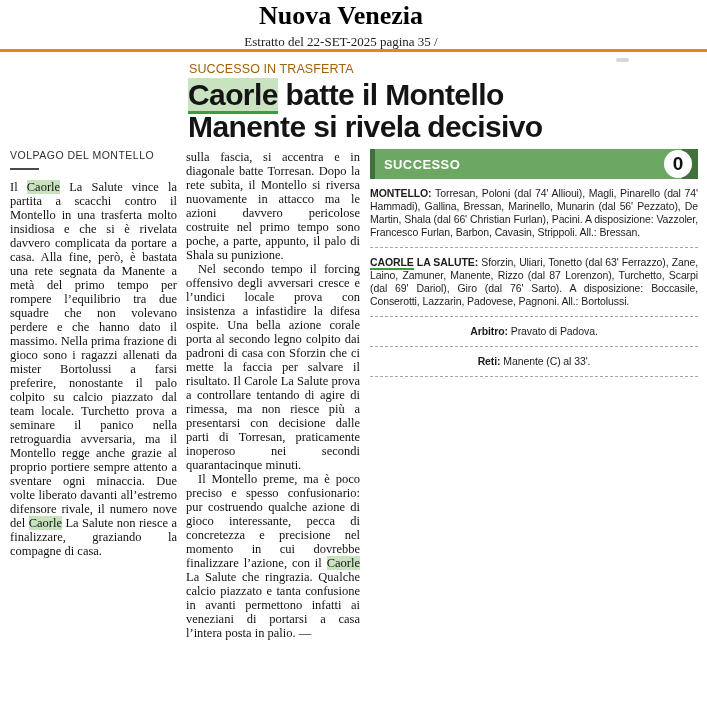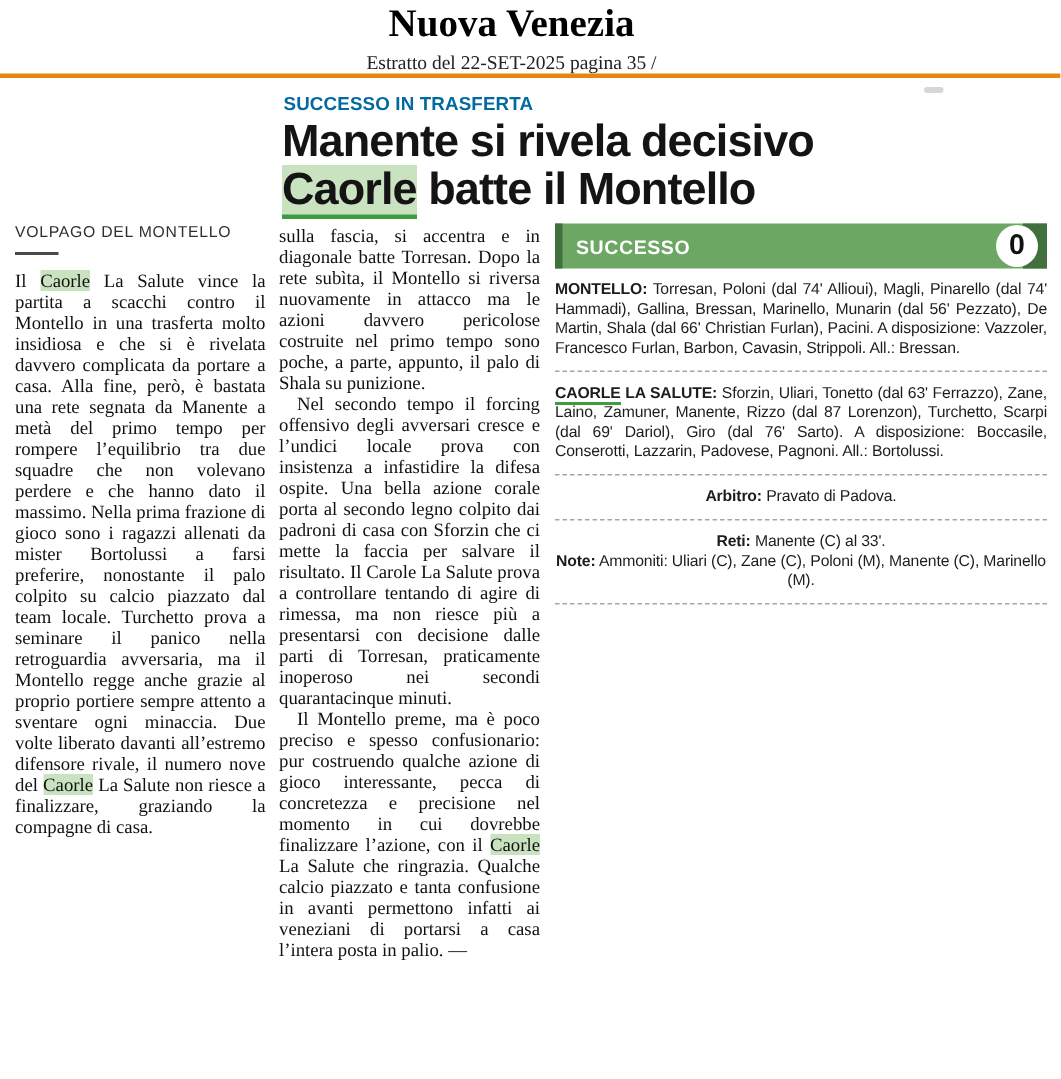--- a/index.html
+++ b/index.html
@@ -17,21 +17,21 @@
     width:707px;height:719px;position:relative;background:#ffffff;
     font-family:"Liberation Serif",serif;color:#111;overflow:hidden;
   }
   
   .masthead{position:absolute;top:2px;left:0;width:682px;text-align:center;}
   .masthead-title{font-family:"Liberation Serif",serif;font-weight:bold;font-size:26px;line-height:28px;margin:0;color:#000;}
   .extract-line{font-family:"Liberation Serif",serif;font-size:13px;margin-top:4px;color:#222;}
   .orange-rule{position:absolute;top:49px;left:0;width:707px;height:3px;background:var(--accent-orange);}
   .page-artifact{position:absolute;top:58px;left:616px;width:13px;height:4px;border-radius:2px;background:#c6c6c6;opacity:.7;}
   
-  .kicker{position:absolute;top:62px;left:189px;font-family:"Liberation Sans",sans-serif;font-weight:bold;font-size:12.5px;letter-spacing:.1px;color:#0369a1;}
+  .kicker{position:absolute;top:62px;left:189px;font-family:"Liberation Sans",sans-serif;font-weight:normal;font-size:12.5px;letter-spacing:.1px;color:#a16207;}
   .headline{position:absolute;top:79px;left:188px;width:430px;font-family:"Liberation Sans",sans-serif;font-weight:bold;font-size:30px;line-height:32px;letter-spacing:-.6px;color:#141414;}
   
   .col-left{position:absolute;top:149px;left:10px;width:167px;}
   .location{font-family:"Liberation Sans",sans-serif;font-size:10.5px;letter-spacing:.5px;color:#2e2e2e;}
   .location-rule{width:29px;height:2px;background:#4a4a4a;margin:7px 0 10px 0;}
   .col-mid{position:absolute;top:150px;left:186px;width:174px;}
   .body-text p{margin:0;font-size:12.5px;line-height:14px;text-align:justify;hyphens:auto;-webkit-hyphens:auto;}
   .body-text p.ind{text-indent:12px;}
   
   .seg-h{background:var(--highlight-green);}
@@ -61,22 +61,22 @@
 
 <div class="masthead">
   <h1 class="masthead-title">Nuova Venezia</h1>
   <div class="extract-line">Estratto del 22-SET-2025  pagina 35 /</div>
 </div>
 <div class="orange-rule"></div>
 <div class="page-artifact"></div>
 
 <div class="kicker">SUCCESSO IN TRASFERTA</div>
 <div class="headline">
+  <div><span class="seg-hu">Caorle</span> batte il Montello</div>
   <div>Manente si rivela decisivo</div>
-  <div><span class="seg-hu">Caorle</span> batte il Montello</div>
 </div>
 
 <div class="col-left body-text">
   <div class="location">VOLPAGO DEL MONTELLO</div>
   <div class="location-rule"></div>
   <p>Il <span class="seg-h">Caorle</span> La Salute vince la partita a scacchi contro il Montello in una trasferta molto insidiosa e che si è rivelata davvero complicata da portare a casa. Alla fine, però, è bastata una rete segnata da Manente a metà del primo tempo per rompere l’equilibrio tra due squadre che non volevano perdere e che hanno dato il massimo. Nella prima frazione di gioco sono i ragazzi allenati da mister Bortolussi a farsi preferire, nonostante il palo colpito su calcio piazzato dal team locale. Turchetto prova a seminare il panico nella retroguardia avversaria, ma il Montello regge anche grazie al proprio portiere sempre attento a sventare ogni minaccia. Due volte liberato davanti all’estremo difensore rivale, il numero nove del <span class="seg-h">Caorle</span> La Salute non riesce a finalizzare, graziando la compagne di casa.</p>
 </div>
 
 <div class="col-mid body-text">
   <p>sulla fascia, si accentra e in diagonale batte Torresan. Dopo la rete subìta, il Montello si riversa nuovamente in attacco ma le azioni davvero pericolose costruite nel primo tempo sono poche, a parte, appunto, il palo di Shala su punizione.</p>
@@ -92,15 +92,14 @@
     <span class="score-badge">0</span>
   </div>
 
   <p class="panel-text lineup-montello"><span class="seg-b">MONTELLO:</span> Torresan, Poloni (dal 74' Allioui), Magli, Pinarello (dal 74' Hammadi), Gallina, Bressan, Marinello, Munarin (dal 56' Pezzato), De Martin, Shala (dal 66' Christian Furlan), Pacini. A disposizione: Vazzoler, Francesco Furlan, Barbon, Cavasin, Strippoli. All.: Bressan.</p>
   <hr class="dashed">
   <p class="panel-text"><span class="seg-bu">CAORLE</span><span class="seg-b"> LA SALUTE:</span> Sforzin, Uliari, Tonetto (dal 63' Ferrazzo), Zane, Laino, Zamuner, Manente, Rizzo (dal 87 Lorenzon), Turchetto, Scarpi (dal 69' Dariol), Giro (dal 76' Sarto). A disposizione: Boccasile, Conserotti, Lazzarin, Padovese, Pagnoni. All.: Bortolussi.</p>
   <hr class="dashed">
   <p class="panel-text single-line"><span class="seg-b">Arbitro:</span> Pravato di Padova.</p>
   <hr class="dashed">
   <p class="panel-text single-line"><span class="seg-b">Reti:</span> Manente (C) al 33'.</p>
-  <p class="panel-text single-line"><span class="seg-b">Note:</span> Ammoniti: Uliari (C), Zane (C), Poloni (M), Manente (C), Marinello (M).</p>
   <hr class="dashed">
 </div>
 
 </body></html>

